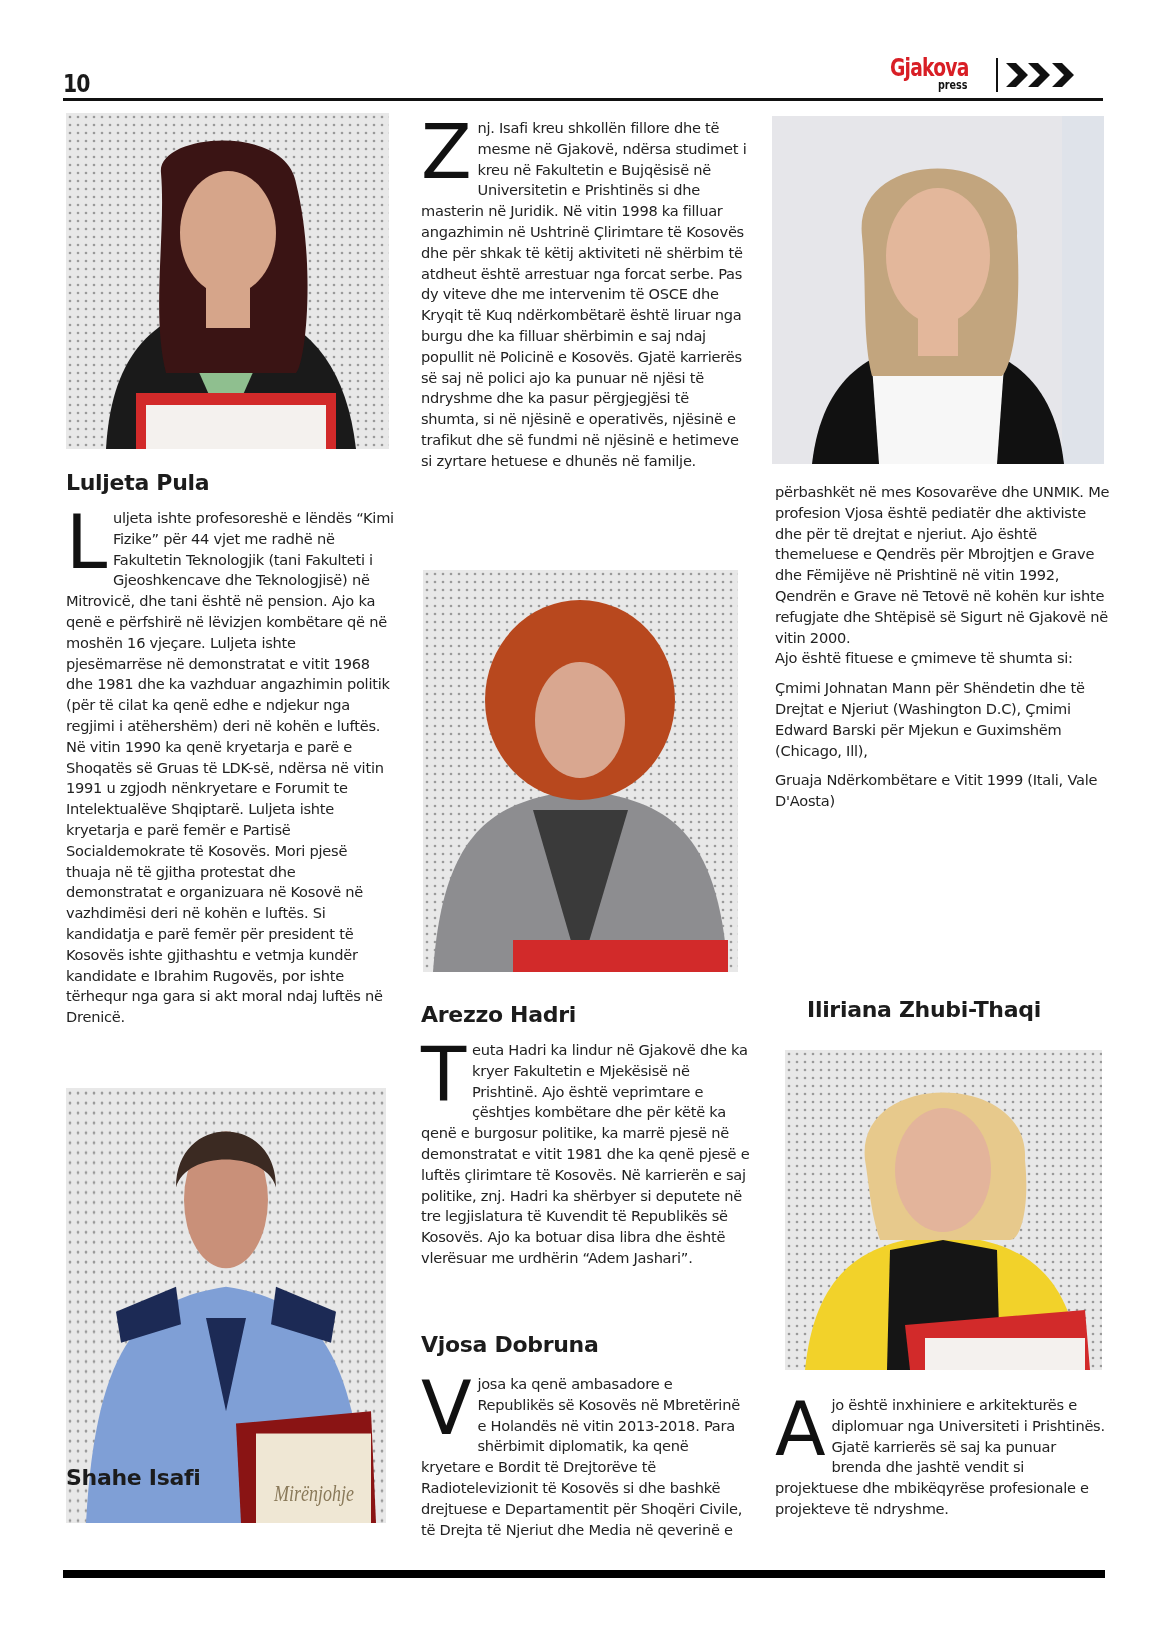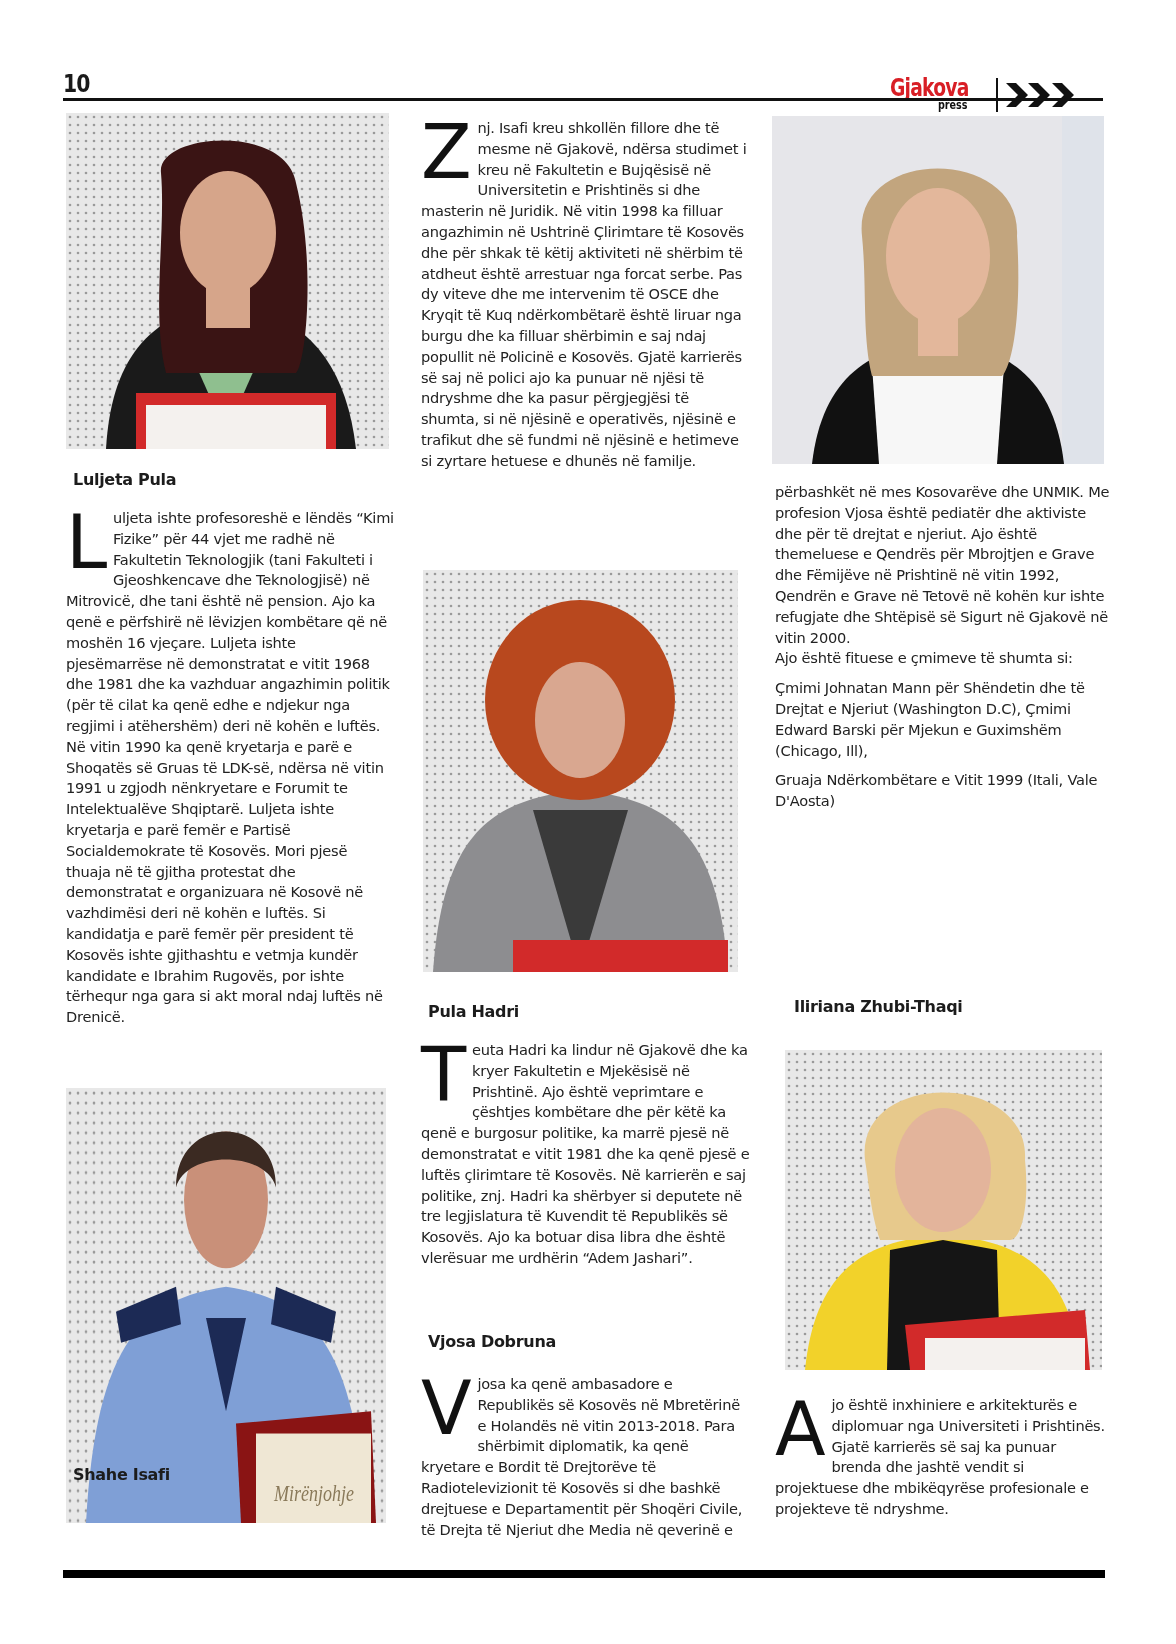--- a/index.html
+++ b/index.html
@@ -1,27 +1,27 @@
 <!DOCTYPE html>
 <html><head>
 <meta charset="utf-8">
 <style>
   html,body{margin:0;padding:0;background:#fff;}
   body{width:1176px;height:1644px;position:relative;overflow:hidden;font-family:"Liberation Sans","DejaVu Sans",sans-serif;color:#1a1a1a;}
   .abs{position:absolute;}
   .pagenum{left:63px;top:70px;font-family:"DejaVu Sans",sans-serif;font-weight:bold;font-size:24px;letter-spacing:-1px;transform:scaleX(0.85);transform-origin:left;}
   .topline{left:63px;top:98px;width:1040px;height:3px;background:#111;}
-  .logo{left:890px;top:76px;width:230px;height:40px;}
+  .logo{left:890px;top:56px;width:230px;height:40px;}
   .logo .brand{position:absolute;left:0;top:-2px;font-family:"DejaVu Sans",sans-serif;font-weight:bold;font-size:24px;color:#d81e25;transform:scaleX(0.78);transform-origin:left;letter-spacing:-1px;}
   .logo .sub{position:absolute;left:48px;top:22px;font-family:"DejaVu Sans",sans-serif;font-weight:bold;font-size:12px;color:#111;transform:scaleX(0.8);transform-origin:left;}
   .logo .vbar{position:absolute;left:106px;top:2px;width:2px;height:34px;background:#111;}
   .logo .chev{position:absolute;top:4px;width:30px;height:30px;}
   .photo{overflow:hidden;}
   .photo svg{display:block;width:100%;height:100%;}
-  .name{font-weight:bold;font-size:16px;color:#1c1c1c;font-family:"DejaVu Sans",sans-serif;letter-spacing:-0.3px;margin-left:7px;}
+  .name{font-weight:bold;font-size:22px;color:#1c1c1c;font-family:"DejaVu Sans",sans-serif;letter-spacing:-0.3px;}
   .body{font-size:14.6px;line-height:20.8px;color:#222;font-family:"DejaVu Sans",sans-serif;letter-spacing:-0.25px;}
   .body p{margin:0 0 9px 0;}
   .drop{float:left;font-size:74px;line-height:60px;height:60px;font-weight:normal;margin:4px 6px 0 0;color:#111;font-family:"DejaVu Sans",sans-serif;}
   .bottomline{left:63px;top:1570px;width:1042px;height:8px;background:#000;}
 </style>
 </head>
 <body>
 
 <div class="abs pagenum">10</div>
 <div class="abs logo">
@@ -89,21 +89,21 @@
 <div class="abs photo" style="left:423px;top:570px;width:315px;height:402px;">
   <svg viewBox="0 0 315 402" preserveAspectRatio="none">
     <rect width="315" height="402" fill="url(#dots)"></rect>
     <path d="M10 402 C20 260 70 230 157 220 C245 230 295 260 305 402 Z" fill="#8d8d90"></path>
     <path d="M110 240 L157 402 L205 240 Z" fill="#3a3a3a"></path>
     <ellipse cx="157" cy="130" rx="95" ry="100" fill="#b8481e"></ellipse>
     <ellipse cx="157" cy="150" rx="45" ry="58" fill="#d9a790"></ellipse>
     <rect x="90" y="370" width="215" height="32" fill="#d22a2a"></rect>
   </svg>
 </div>
-<div class="abs name" style="left:421px;top:1002px;">Pula Hadri</div>
+<div class="abs name" style="left:421px;top:1002px;">Arezzo Hadri</div>
 <div class="abs body" style="left:421px;top:1040px;width:330px;">
   <span class="drop">T</span>
   <p>euta Hadri ka lindur në Gjakovë dhe ka kryer Fakultetin e Mjekësisë në Prishtinë. Ajo është veprimtare e çështjes kombëtare dhe për këtë ka qenë e burgosur politike, ka marrë pjesë në demonstratat e vitit 1981 dhe ka qenë pjesë e luftës çlirimtare të Kosovës. Në karrierën e saj politike, znj. Hadri ka shërbyer si deputete në tre legjislatura të Kuvendit të Republikës së Kosovës. Ajo ka botuar disa libra dhe është vlerësuar me urdhërin “Adem Jashari”.</p>
 </div>
 
 <div class="abs name" style="left:421px;top:1332px;">Vjosa Dobruna</div>
 <div class="abs body" style="left:421px;top:1374px;width:330px;">
   <span class="drop">V</span>
   <p>josa ka qenë ambasadore e Republikës së Kosovës në Mbretërinë e Holandës në vitin 2013-2018. Para shërbimit diplomatik, ka qenë kryetare e Bordit të Drejtorëve të Radiotelevizionit të Kosovës si dhe bashkë drejtuese e Departamentit për Shoqëri Civile, të Drejta të Njeriut dhe Media në qeverinë e</p>
 </div>
@@ -120,21 +120,21 @@
   </svg>
 </div>
 
 <div class="abs body" style="left:775px;top:482px;width:335px;">
   <p style="margin-bottom:0">përbashkët në mes Kosovarëve dhe UNMIK. Me profesion Vjosa është pediatër dhe aktiviste dhe për të drejtat e njeriut. Ajo është themeluese e Qendrës për Mbrojtjen e Grave dhe Fëmijëve në Prishtinë në vitin 1992, Qendrën e Grave në Tetovë në kohën kur ishte refugjate dhe Shtëpisë së Sigurt në Gjakovë në vitin 2000.</p>
   <p>Ajo është fituese e çmimeve të shumta si:</p>
   <p>Çmimi Johnatan Mann për Shëndetin dhe të Drejtat e Njeriut (Washington D.C), Çmimi Edward Barski për Mjekun e Guximshëm (Chicago, Ill),</p>
   <p>Gruaja Ndërkombëtare e Vitit 1999 (Itali, Vale D'Aosta)</p>
 </div>
 
-<div class="abs name" style="left:787px;top:997px;">Iliriana Zhubi-Thaqi</div>
+<div class="abs name" style="left:807px;top:997px;">Iliriana Zhubi-Thaqi</div>
 <div class="abs photo" style="left:785px;top:1050px;width:317px;height:320px;">
   <svg viewBox="0 0 317 320" preserveAspectRatio="none">
     <rect width="317" height="320" fill="url(#dots)"></rect>
     <path d="M20 320 C30 220 80 190 158 185 C236 190 286 220 296 320 Z" fill="#f2d22a"></path>
     <path d="M105 200 L158 190 L212 200 L215 320 L102 320 Z" fill="#151515"></path>
     <path d="M80 110 C70 20 245 20 240 110 C245 160 235 190 225 190 L95 190 C85 160 85 140 80 110 Z" fill="#e7c98c"></path>
     <ellipse cx="158" cy="120" rx="48" ry="62" fill="#e3b49b"></ellipse>
     <path d="M120 275 L300 260 L305 320 L125 320 Z" fill="#d22a2a"></path>
     <rect x="140" y="288" width="160" height="32" fill="#f4f1ee"></rect>
   </svg>

